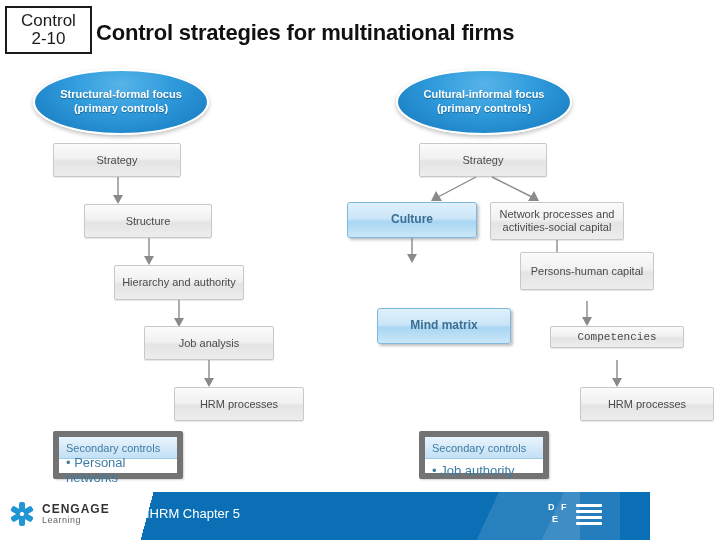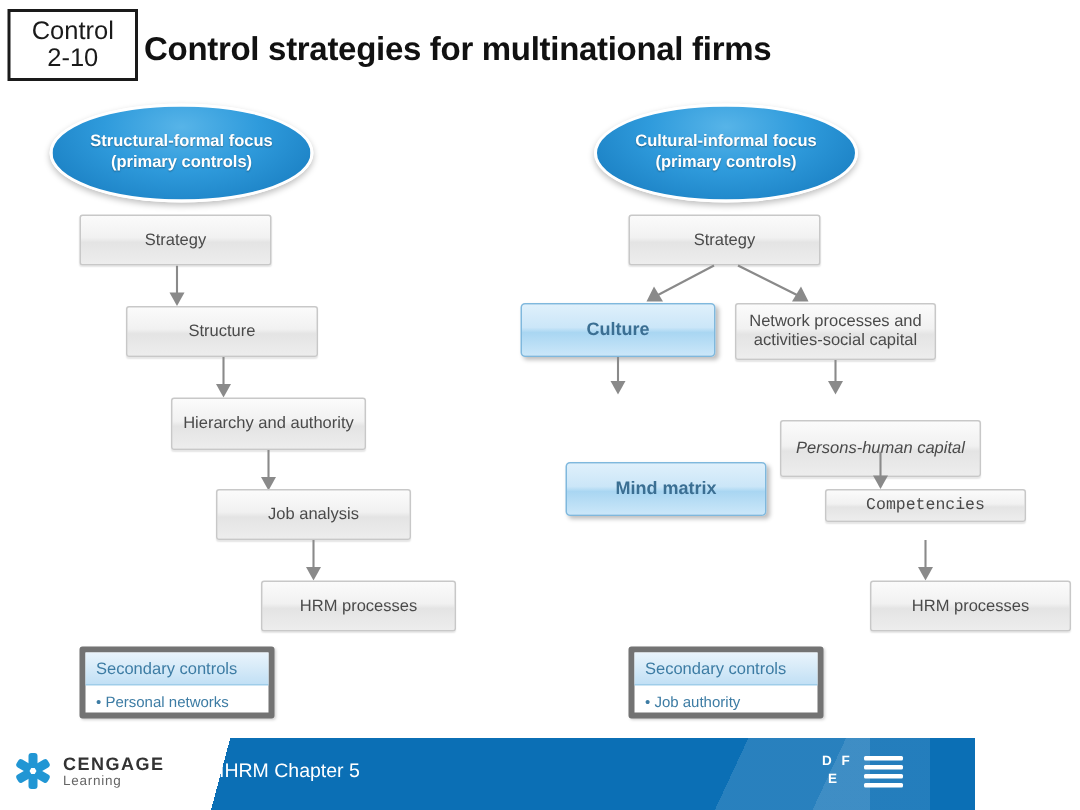--- a/index.html
+++ b/index.html
@@ -59,38 +59,38 @@
     border:2px solid #ffffff;
     box-shadow:0 2px 4px rgba(0,0,0,.25);
     display:flex;align-items:center;justify-content:center;
     text-align:center;
     color:#ffffff;font-weight:bold;font-size:11px;line-height:1.25;
     text-shadow:0 1px 1px rgba(0,0,0,.35);
   }
   
   .panel{
     position:absolute;
-    border:4px solid #737373;
+    border:6px solid #737373;
     border-radius:2px;
     background:#ffffff;
     box-shadow:1px 1px 2px rgba(0,0,0,.18);
     box-sizing:border-box;
   }
   .panel .head{
     height:21px;
     background:linear-gradient(to bottom,#e9f4fc 0%,#d6eaf8 50%,#c2e0f5 100%);
     border-bottom:1px solid #9fcde9;
     display:flex;align-items:center;
     padding-left:7px;
     font-size:11px;color:#3d7ca4;
   }
   .panel .item{
     display:flex;align-items:center;
     height:22px;padding-left:7px;
-    font-size:10px;color:#3d7ca4;
+    font-size:13px;color:#3d7ca4;
   }
   .arrow{position:absolute;}
   
   .footer{
     position:absolute;left:0;top:492px;width:650px;height:48px;
     background:#0b6fb5;
     overflow:hidden;
   }
   .footer .wedge1{
     position:absolute;left:0;top:0;width:130px;height:48px;
@@ -235,21 +235,21 @@
   </svg>
   <svg class="arrow" style="left:549px;top:178px;width:16px;height:24px;" viewBox="0 0 16 24">
     <line x1="8" y1="0" x2="8" y2="15" stroke="#8a8a8a" stroke-width="1.4"></line>
     <polygon points="8,23 3,14 13,14" fill="#8a8a8a"></polygon>
   </svg>
 
   <div class="node bluebox" style="left:377px;top:201px;width:134px;height:36px;margin-top:45px;">
     <span>Mind matrix</span>
   </div>
 
-  <div class="node box" style="left:520px;top:218px;width:134px;height:38px;font-style:italic;">
+  <div class="node box" style="left:520px;top:190px;width:134px;height:38px;">
     <span>Persons-human capital</span>
   </div>
 
   <svg class="arrow" style="left:579px;top:239px;width:16px;height:26px;" viewBox="0 0 16 26">
     <line x1="8" y1="0" x2="8" y2="17" stroke="#8a8a8a" stroke-width="1.4"></line>
     <polygon points="8,25 3,16 13,16" fill="#8a8a8a"></polygon>
   </svg>
 
   <div class="node box" style="left:550px;top:264px;width:134px;height:22px;font-family:Liberation Mono, monospace;">
     <span>Competencies</span>

